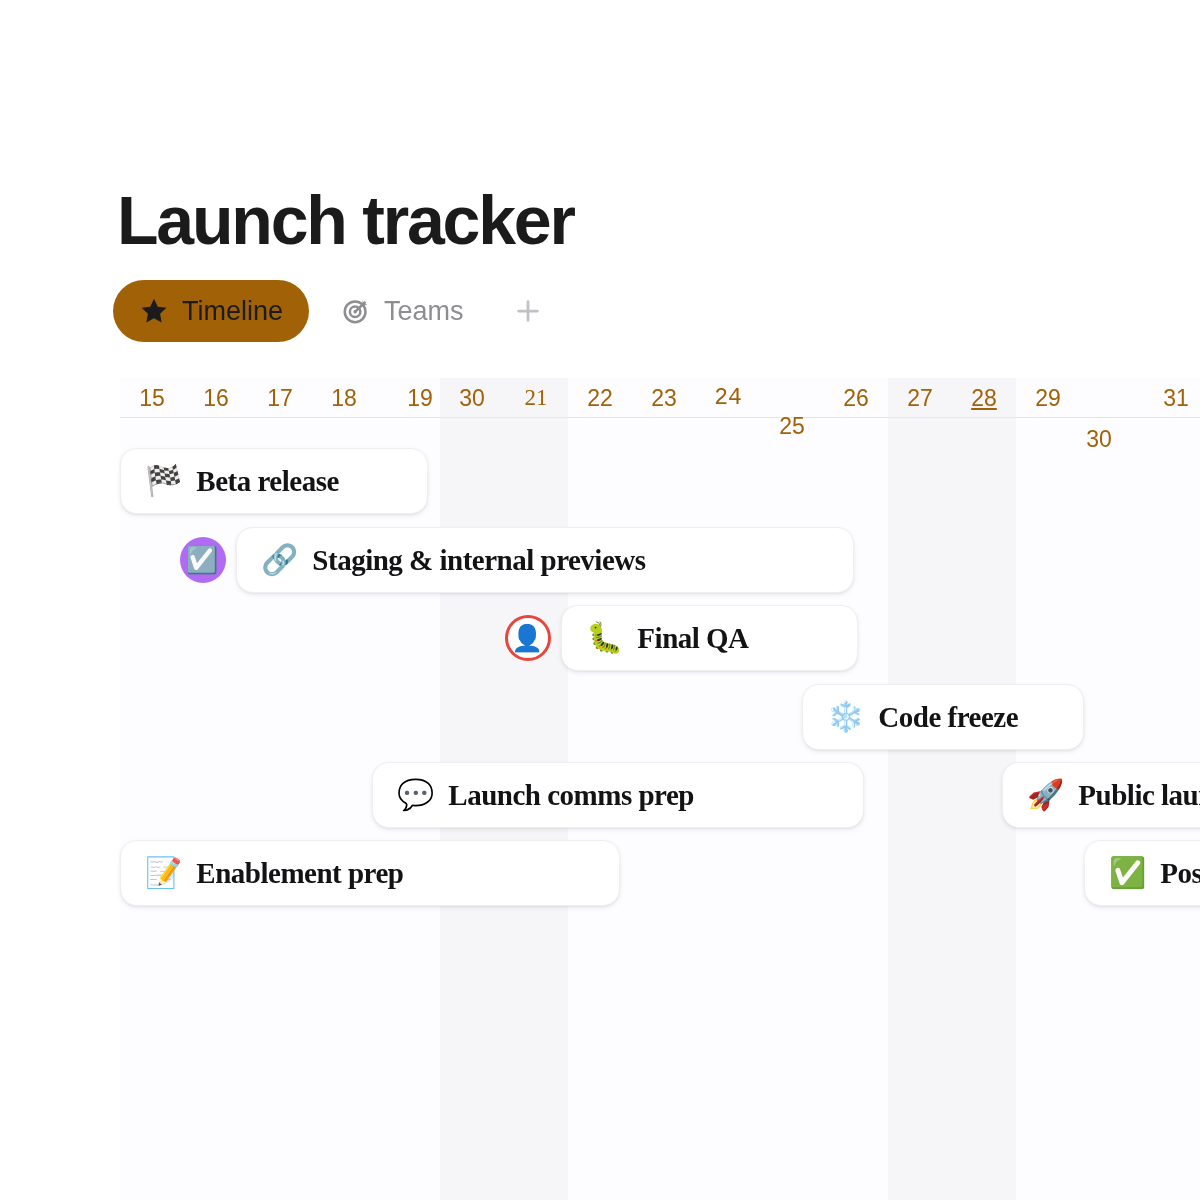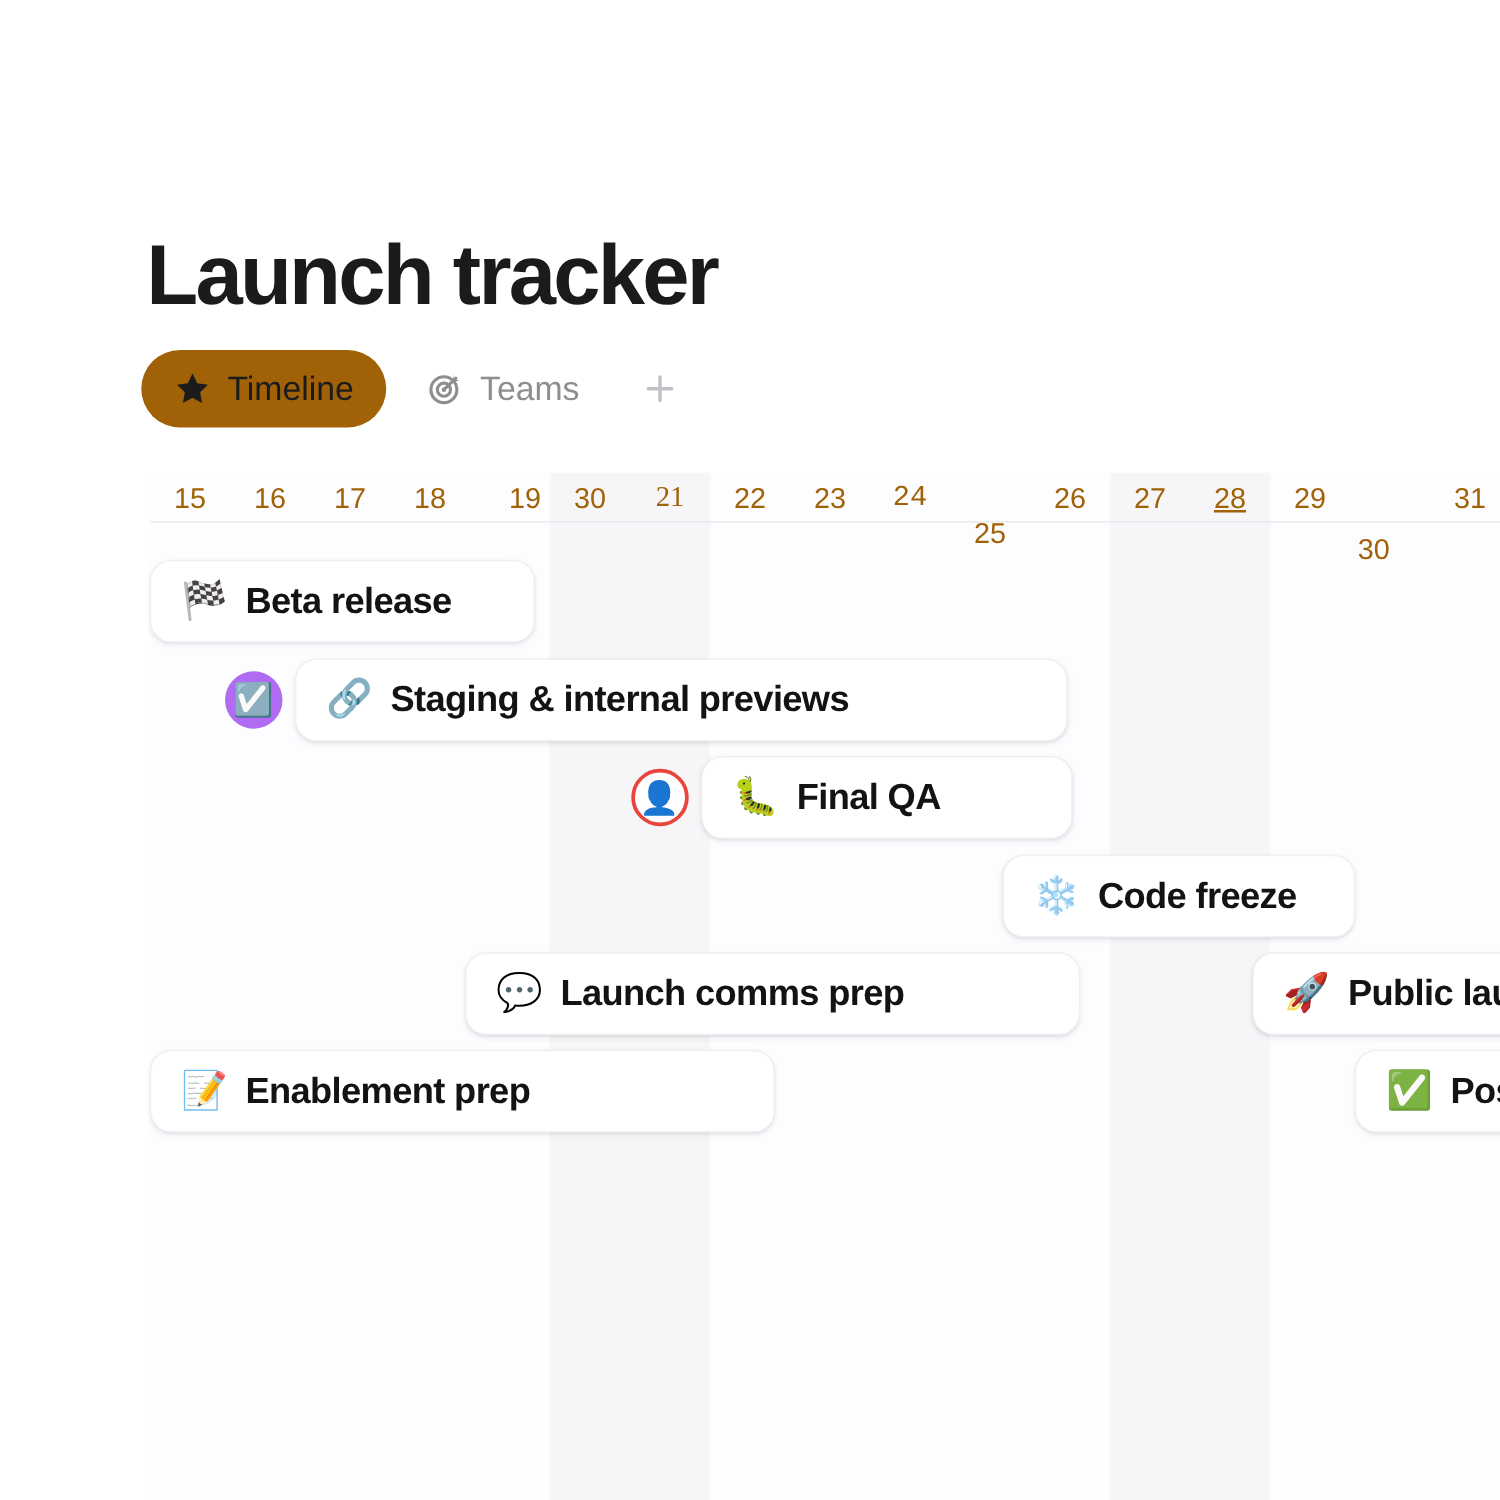--- a/index.html
+++ b/index.html
@@ -92,20 +92,21 @@
     white-space:nowrap;
   }
   .bar-emoji{
     font-size:30px;line-height:1;flex:none;
     display:flex;align-items:center;
     font-family:"DejaVu Sans",sans-serif;
   }
   .bar-label{
     font-size:29px;font-weight:bold;color:#131316;
     letter-spacing:-.5px;
+    font-family:Liberation Serif, serif;
   }
 </style>
 </head>
 <body>
 
 <div id="app">
 
   <h1 id="page-title">Launch tracker</h1>
 
   <div id="tabbar">

